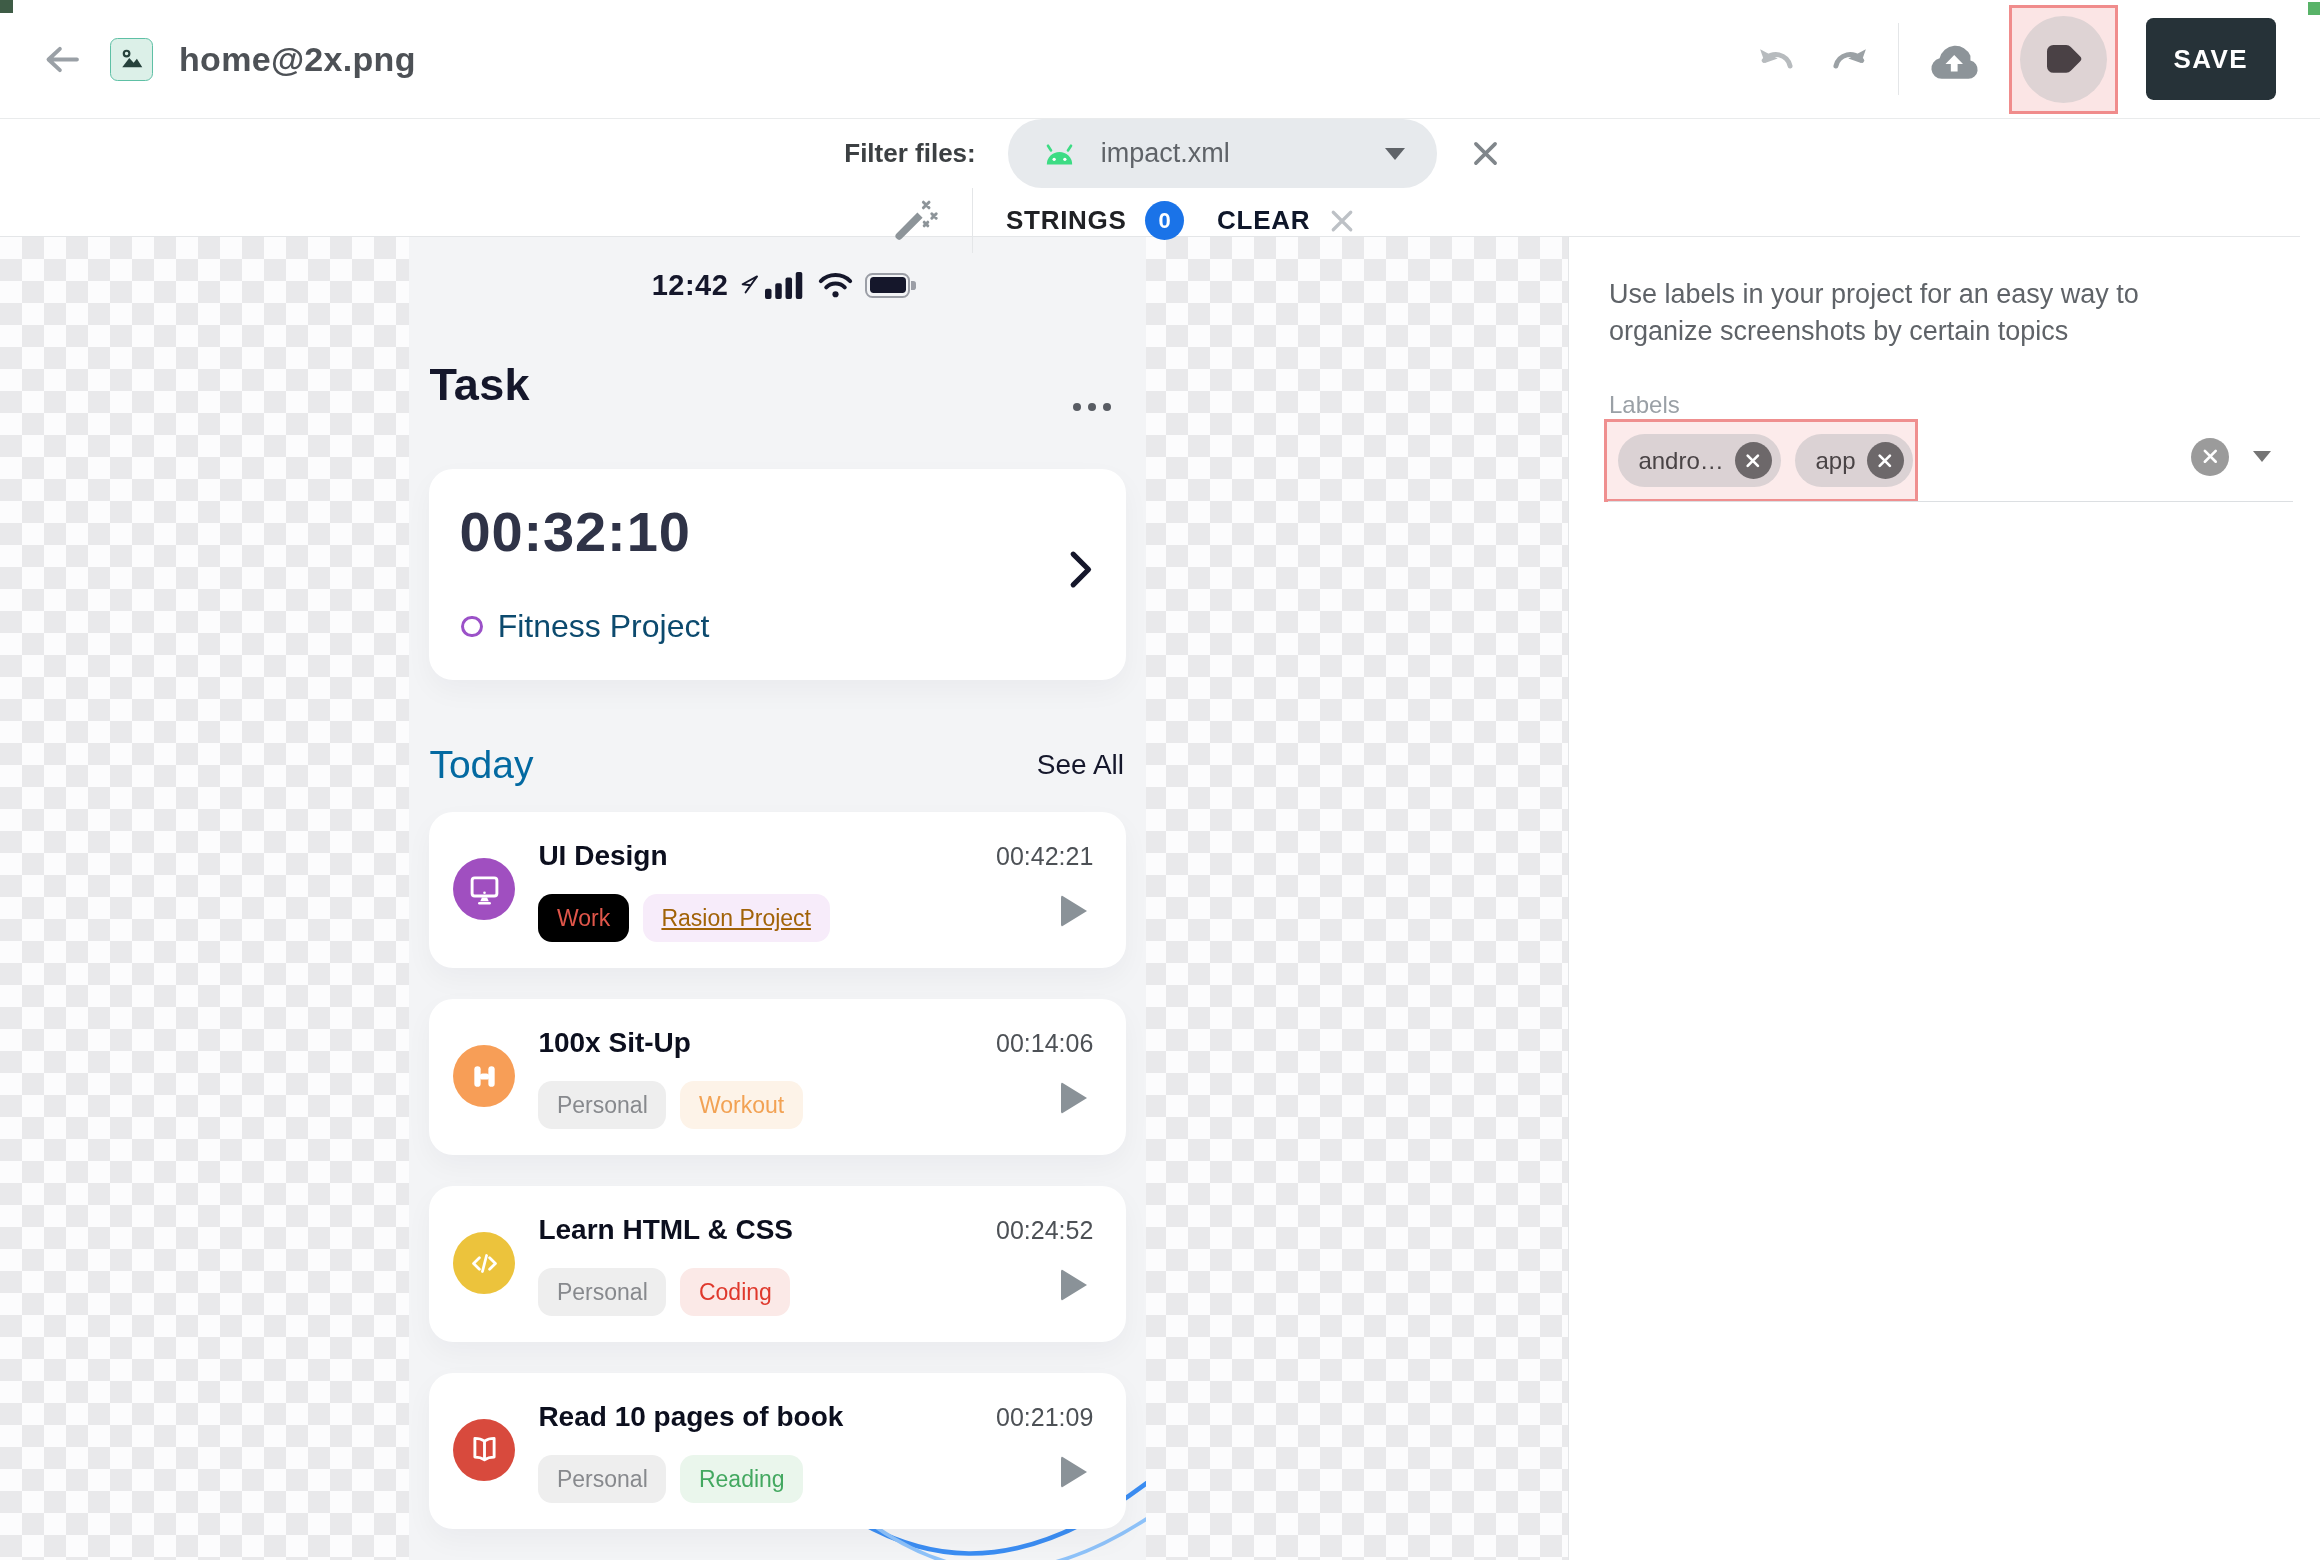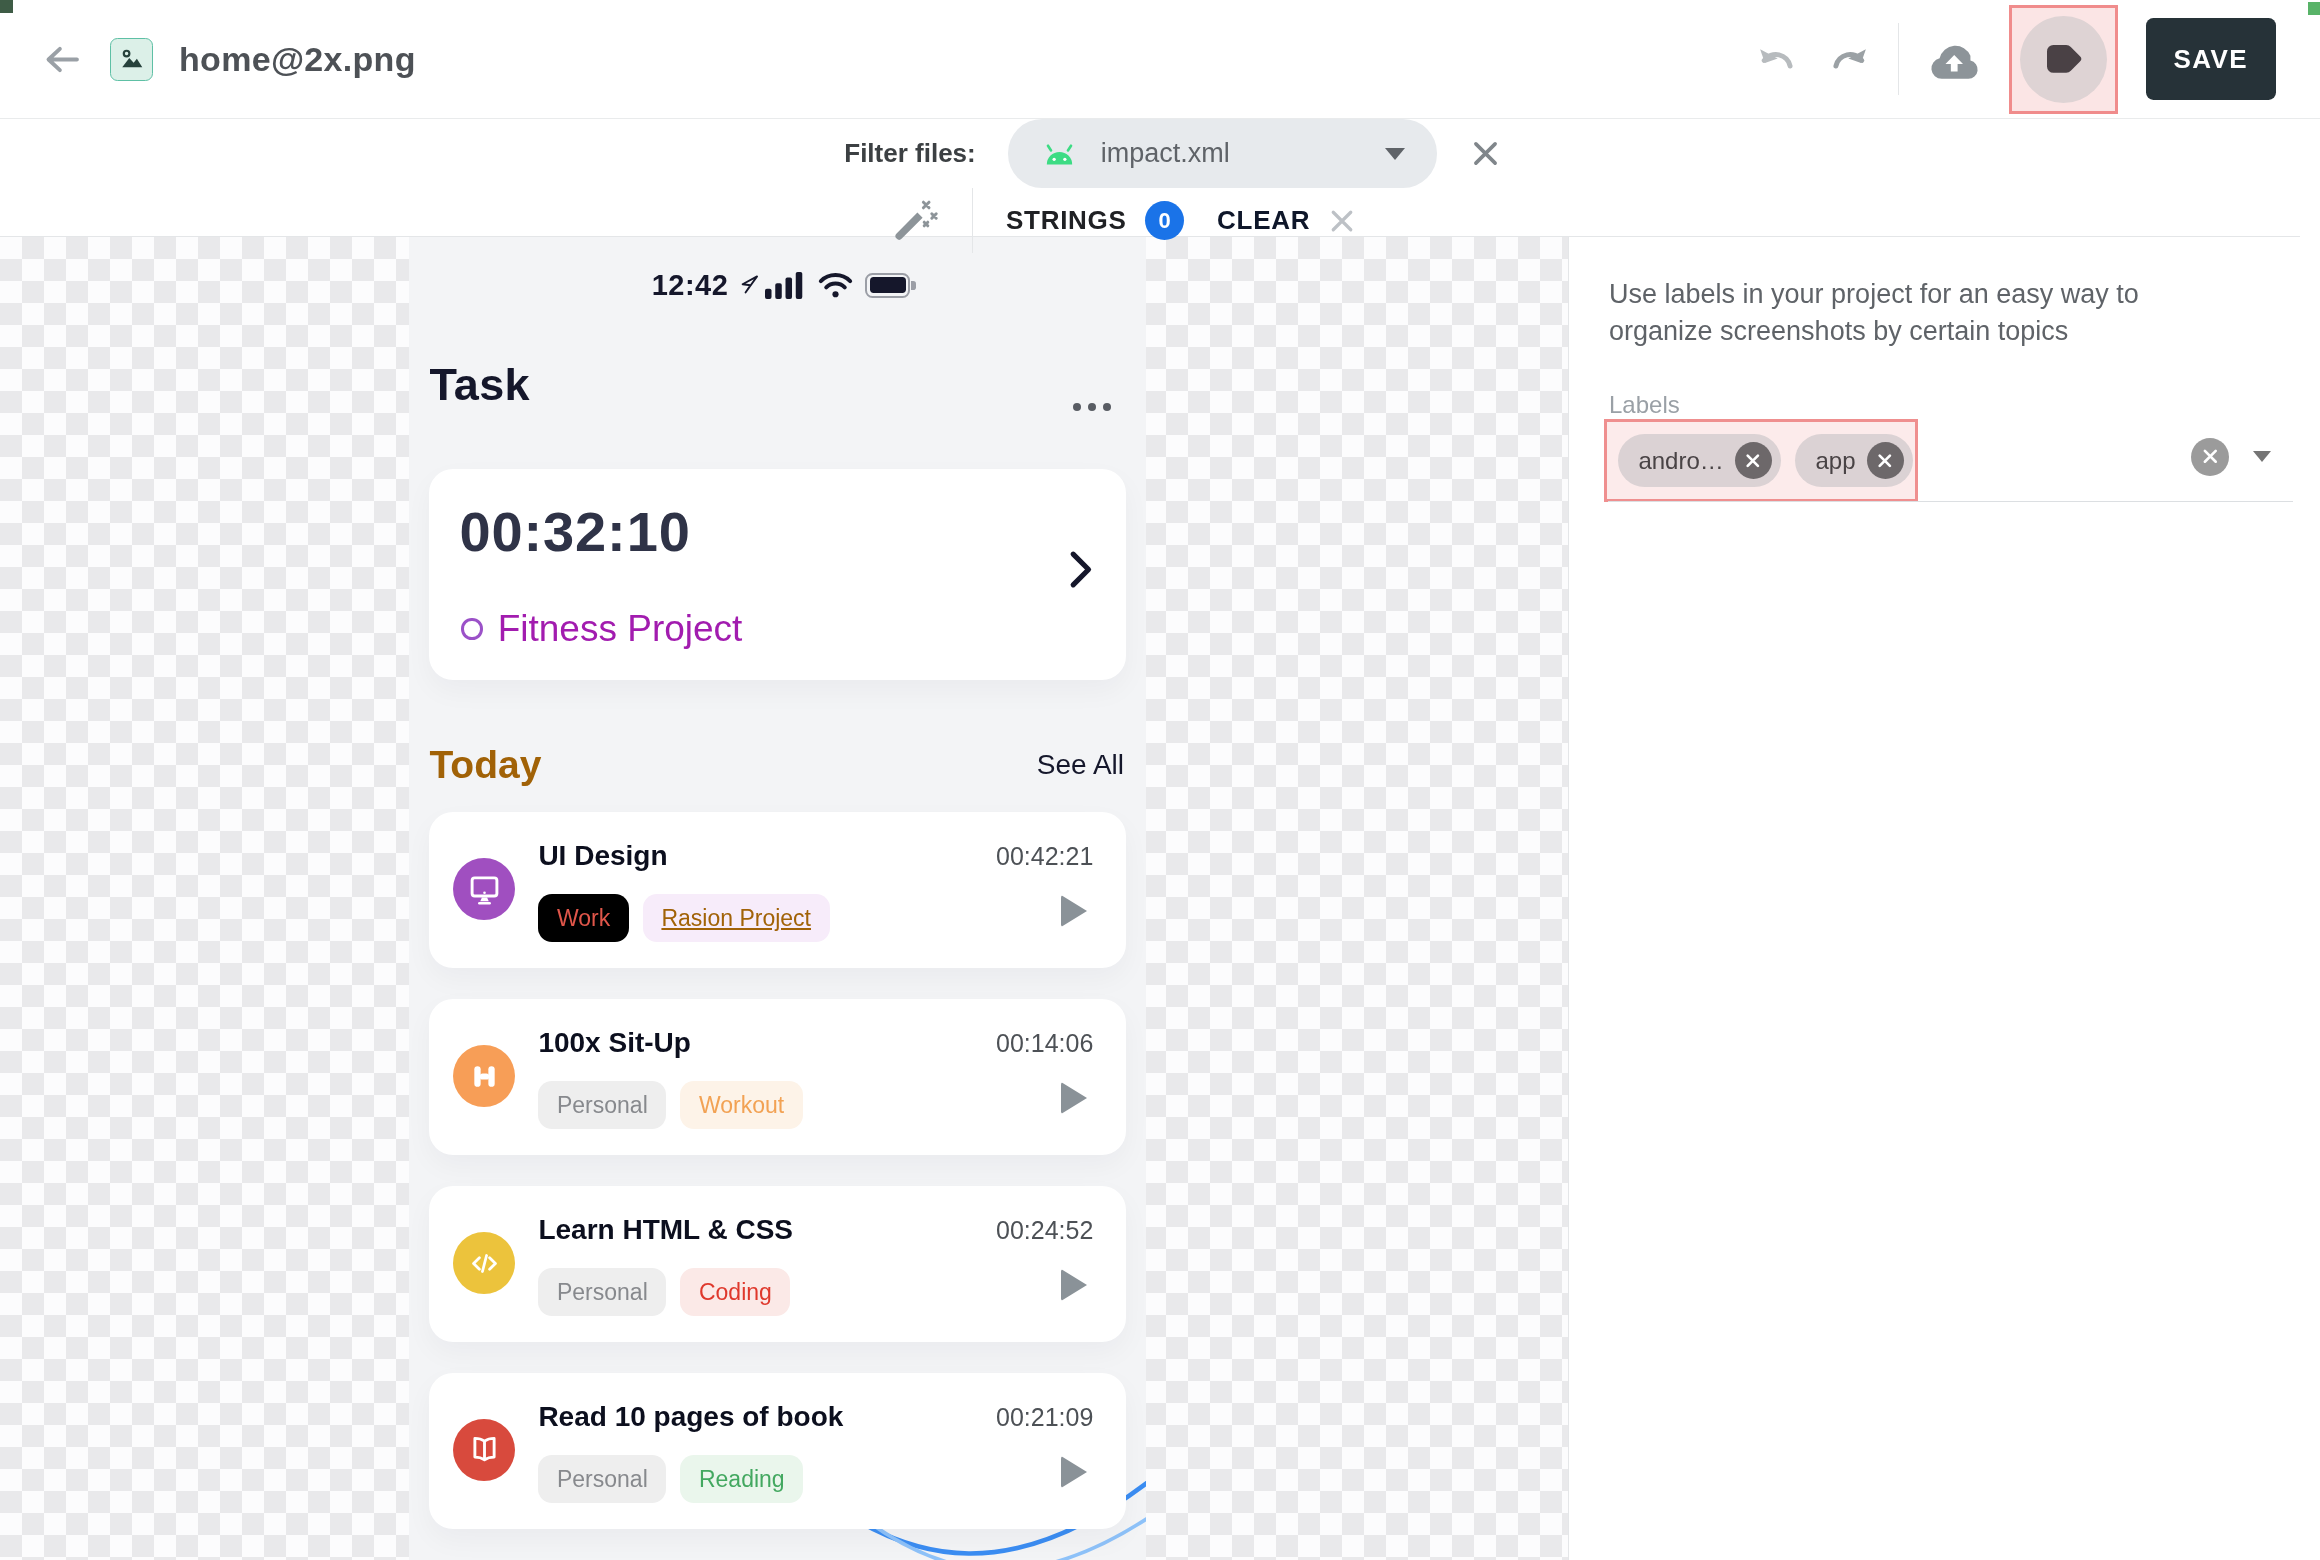--- a/index.html
+++ b/index.html
@@ -61,24 +61,24 @@
   .screen-title { font-size:45px; font-weight:800; color:#15172b; letter-spacing:0.3px; }
   .dots { display:flex; gap:6.5px; margin-top:26px; }
   .dots span { width:8.3px; height:8.3px; border-radius:50%; background:#585c63; }
 
   .timer-card { position:absolute; left:20.4px; width:697px; top:232px; height:211px; background:#fff; border-radius:24px;
                 box-shadow:0 11px 28px rgba(20,23,43,.04); z-index:1; }
   .timer-time { position:absolute; left:30px; top:30px; font-size:56px; font-weight:800; color:#2f3347; letter-spacing:0.9px; }
   .timer-chevron { position:absolute; right:32px; top:80px; }
   .timer-project { position:absolute; left:32px; top:139px; display:flex; align-items:center; gap:15px; }
   .project-circle { width:21.3px; height:21.3px; border-radius:50%; border:3.2px solid #9b51c8; }
-  .project-name { font-size:37px; color:#a21caf; }
+  .project-name { font-size:32px; color:#0c4a6e; }
 
   .today-row { position:absolute; left:20.4px; right:22px; top:506px; display:flex; align-items:center; justify-content:space-between; }
-  .today-title { font-size:39px; font-weight:700; color:#a16207; }
+  .today-title { font-size:39px; font-weight:400; color:#0369a1; }
   .see-all { font-size:28px; color:#15172b; cursor:default; }
 
   .tasks { position:absolute; left:20.4px; width:697px; top:575px; z-index:1; }
   .task-card { position:relative; width:697px; height:156px; background:#fff; border-radius:24px; margin-bottom:31px;
                box-shadow:0 11px 28px rgba(20,23,43,.04); }
   .icon-circle { position:absolute; left:24px; top:46px; width:62px; height:62px; border-radius:50%;
                  display:flex; align-items:center; justify-content:center; }
   .task-title { position:absolute; left:109px; top:28px; font-size:28px; font-weight:700; color:#0c0f1e; }
   .task-time { position:absolute; right:33px; top:30px; font-size:25px; color:#4d5156; }
   .task-tags { position:absolute; left:109px; top:82px; display:flex; gap:14px; }

